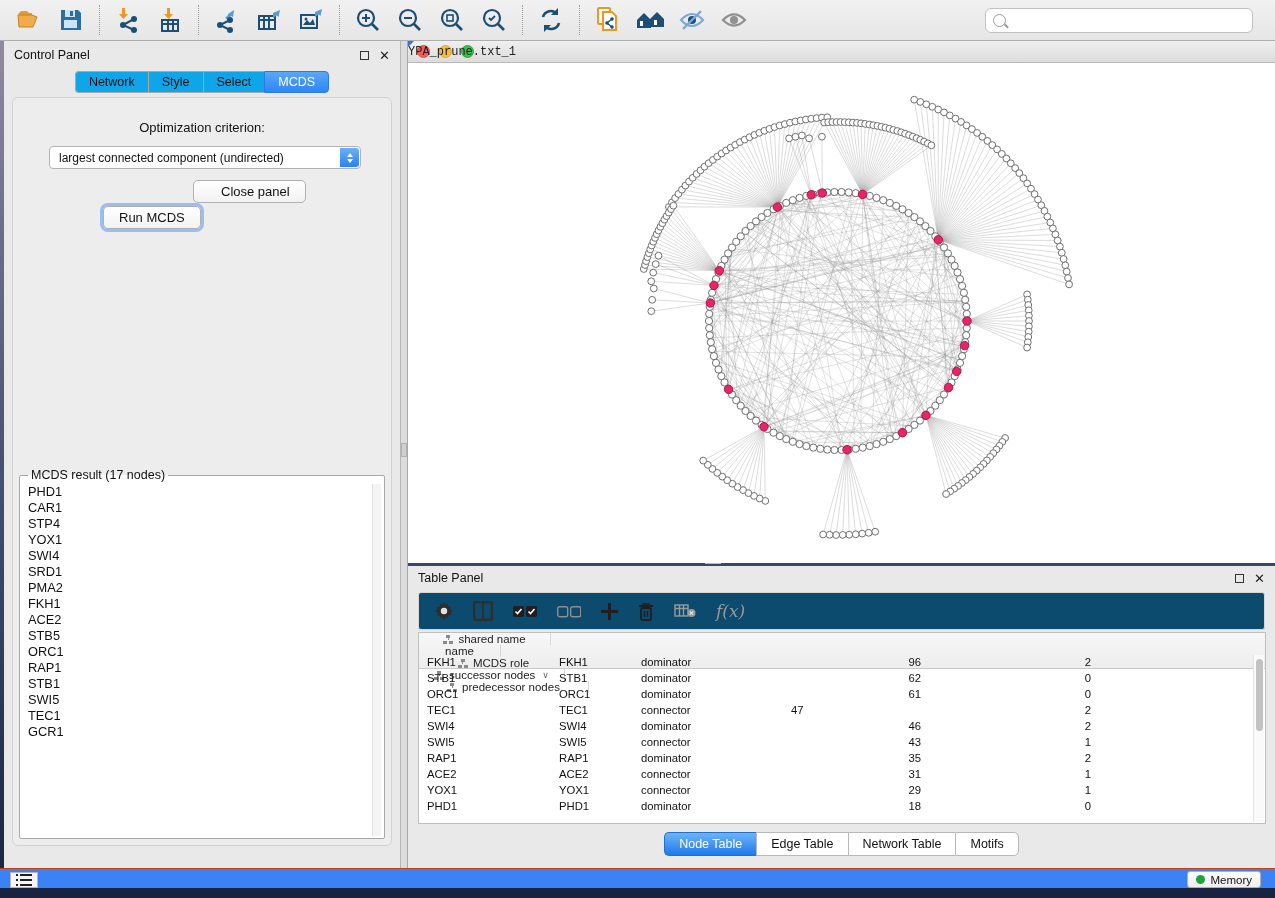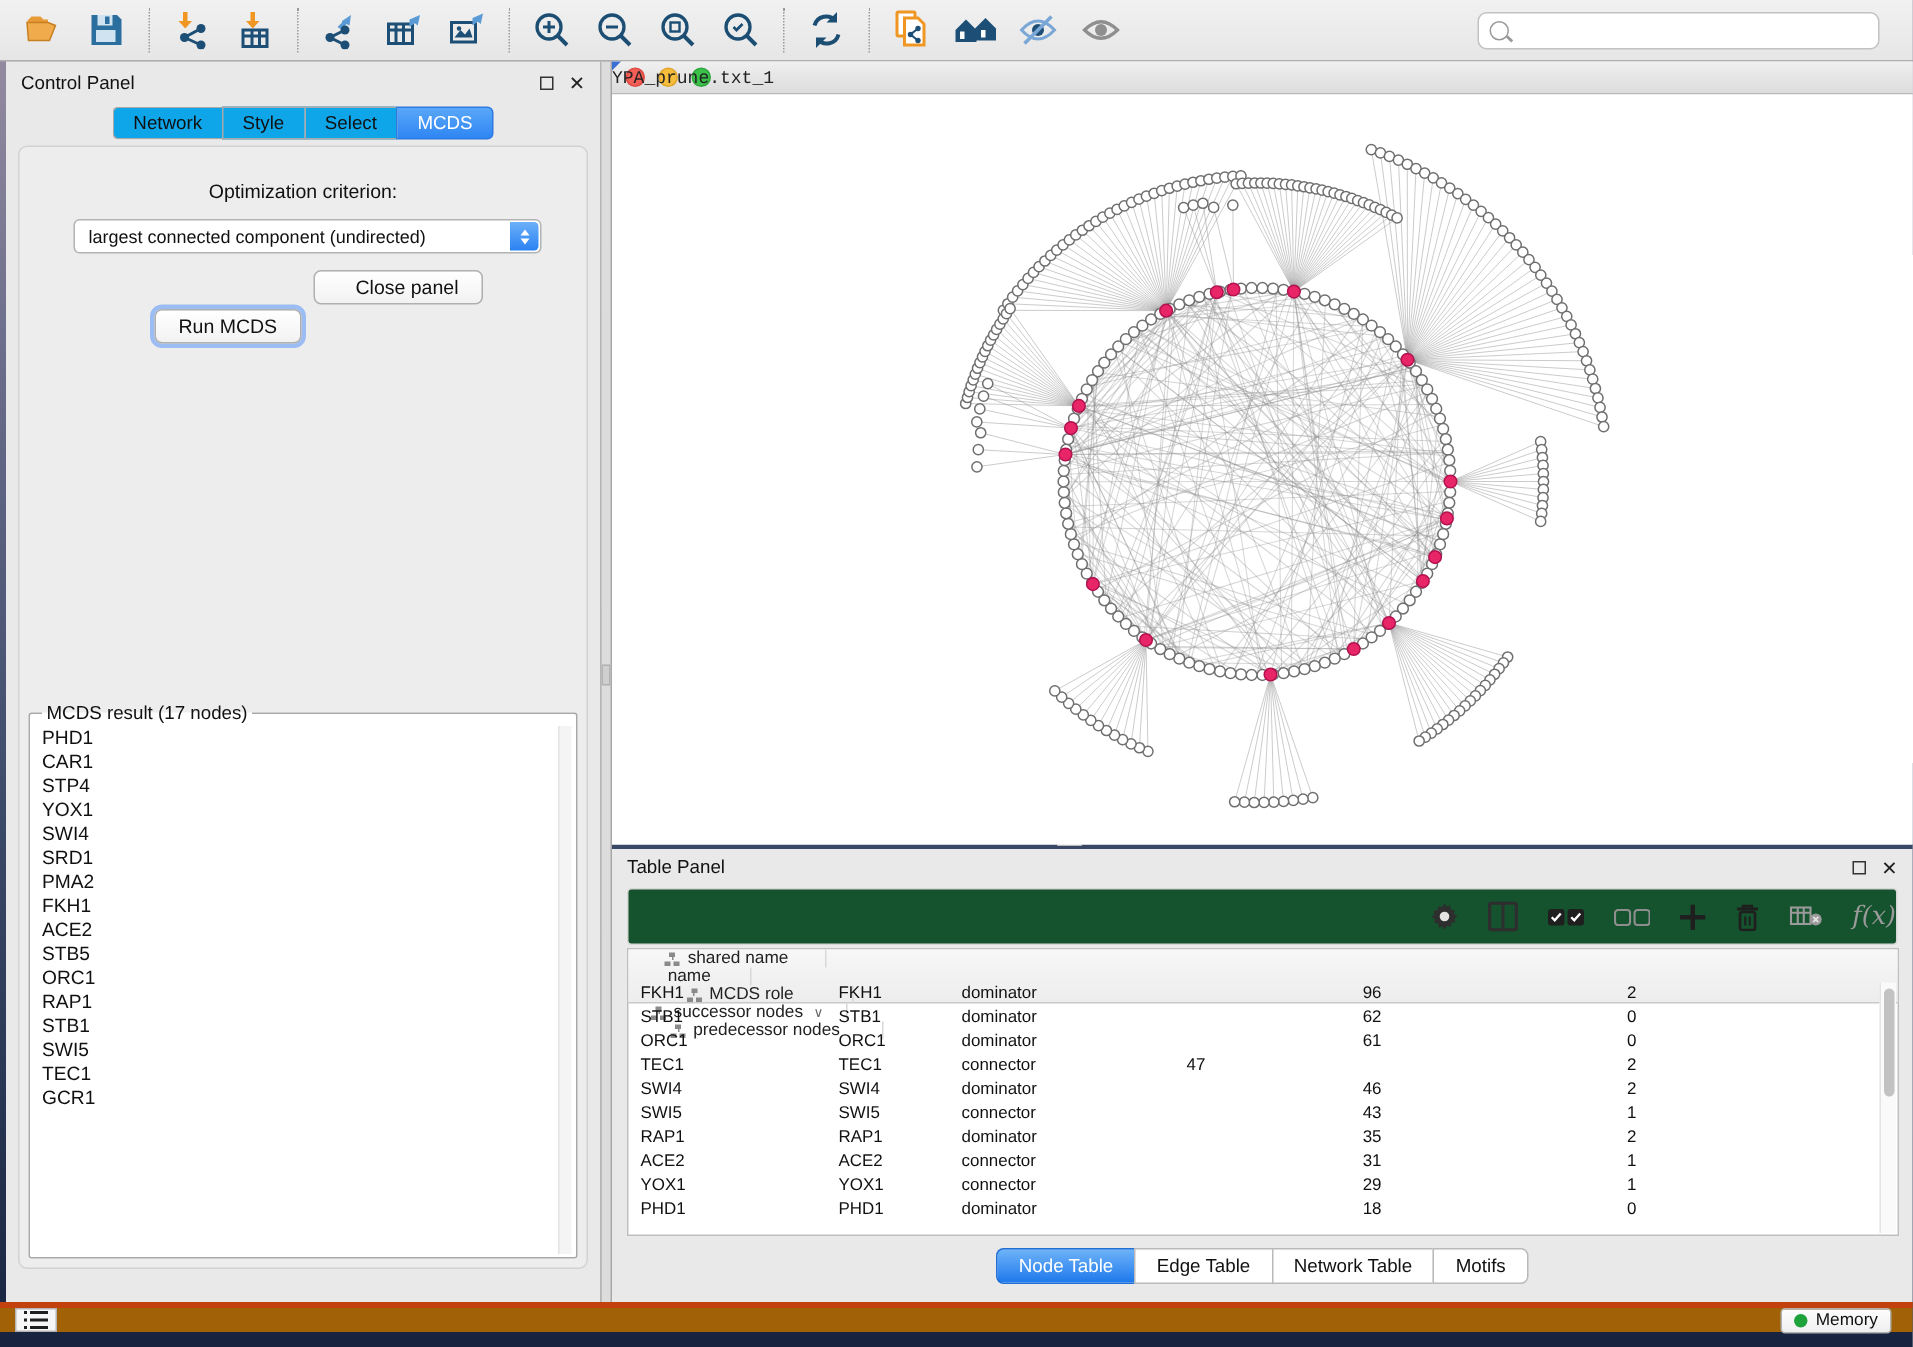--- a/index.html
+++ b/index.html
@@ -38,21 +38,21 @@
   #criterion { position:absolute; left:36px; top:48px; width:312px; height:23px; background:#fff;
     border:1px solid #b3b3b3; border-radius:4px; font-size:12px; display:flex; align-items:center; padding-left:9px; color:#111; }
   #criterion .stepper { position:absolute; right:1px; top:1px; bottom:1px; width:19px; border-radius:0 3px 3px 0;
     background:linear-gradient(#6cb0f9,#2a82f2); display:flex; flex-direction:column; align-items:center; justify-content:center; gap:2px; }
   .chev { width:0; height:0; border-left:3.5px solid transparent; border-right:3.5px solid transparent; }
   .chev.up { border-bottom:4px solid #fff; }
   .chev.dn { border-top:4px solid #fff; }
   .cp-btn { position:absolute; top:82px; height:23px; background:linear-gradient(#ffffff,#f2f2f2);
     border:1px solid #b0b0b0; border-radius:5px; font-size:13px; padding:0 15px; color:#111; }
   #run-btn { left:90px; box-shadow:0 0 0 3px rgba(90,150,250,.55);margin-top:26px; }
-  #closepanel-btn { left:196px;padding-left:27px; }
+  #closepanel-btn { left:180px;padding-left:27px; }
   #mcds-result { position:absolute; left:6px; right:6px; top:370px; bottom:6px;
     border:1px solid #a8a8a8; border-radius:2px; background:#fff; }
   #mcds-result legend { font-size:12.5px; color:#111; margin-left:8px; padding:0 3px; background:transparent; }
   #mcds-list { position:absolute; left:1px; right:14px; top:2px; bottom:2px; overflow:hidden;
     font-size:12.8px; color:#111; padding-left:7px; }
   #mcds-list .li { line-height:16px; }
   .v-track { position:absolute; right:3px; top:2px; bottom:2px; width:9px; background:#f4f4f4; border-left:1px solid #e2e2e2; }
 
   
   #v-split { left:401px; top:41px; width:7px; height:827px; background:#dcdcdc; border-right:1px solid #a8a8a8; }
@@ -65,22 +65,22 @@
     display:flex; align-items:center; position:relative; }
   .light { width:13px; height:13px; border-radius:50%; margin-left:9px; }
   #net-title { position:absolute; left:0; right:0; text-align:left; font-size:12px; color:#222;font-family:Liberation Mono, monospace; }
   #net-corner { position:absolute; left:0; top:0; width:0; height:0; border-top:6px solid #3b6fd4; border-right:6px solid transparent; }
   #net-canvas { position:absolute; left:0; top:22px; right:0; bottom:0; background:#fff; overflow:hidden; }
 
   
   #table-panel { left:408px; top:566px; width:867px; height:302px; background:#e9e9e9; }
   #tp-header { height:24px; display:flex; align-items:center; padding:0 10px; }
   #tp-title { font-size:12.5px; color:#111; }
-  #tp-toolbar { margin:2px 10px 0 10px; height:38px; background:#14532d; border:1px solid #d7d7d5; border-radius:3px;
-    display:flex; align-items:center; gap:20px; padding-left:16px;justify-content:flex-end; }
+  #tp-toolbar { margin:2px 10px 0 10px; height:38px; background:#0c4a6e; border:1px solid #d7d7d5; border-radius:3px;
+    display:flex; align-items:center; gap:20px; padding-left:16px; }
   .tpi { display:flex; align-items:center; justify-content:center; color:#2e2e2e; }
   .tpi.disabled { color:#9a9a9a; }
   #fx-icon { font-family:"DejaVu Serif","Liberation Serif",serif; font-style:italic; font-size:17px; color:#9a9a9a; }
   #tp-table { position:absolute; left:10px; right:9px; top:66px; bottom:44px; background:#fff; border:1px solid #bfbfbf; }
   #tp-cols { display:flex; height:36px; background:linear-gradient(#f7f7f7,#ededed); border-bottom:1px solid #c9c9c9;flex-direction:column; }
   .col-h { display:flex; align-items:center; justify-content:center; gap:5px; font-size:11.5px; color:#222;
     border-right:1px solid #d8d8d8; position:relative; }
   .tree-ic { display:inline-block; width:10px; height:9px; position:relative; }
   .tree-ic i { position:absolute; background:#8a8a8a; }
   .tree-ic .t { left:3px; top:0; width:4px; height:3px; }
@@ -93,22 +93,22 @@
   .tcell { padding:0 8px; white-space:nowrap; overflow:hidden; }
   .tscroll { position:absolute; right:1px; top:22px; width:11px; bottom:1px; background:#fafafa; border-left:1px solid #e4e4e4; }
   .tscroll .thumb { position:absolute; top:4px; left:1.5px; width:7px; height:72px; background:#c2c2c2; border-radius:4px; }
   #tp-tabs { position:absolute; left:0; right:0; bottom:12px; display:flex; justify-content:center; }
   .tp-tab { font-size:12.5px; padding:4px 14px; background:#fff; border:1px solid #b9b9b9; border-right:none; color:#111; }
   .tp-tab:first-child { border-radius:5px 0 0 5px; }
   .tp-tab:last-child { border-radius:0 5px 5px 0; border-right:1px solid #b9b9b9; }
   .tp-tab.active { background:linear-gradient(#6db3f8,#1f79ec); color:#fff; border-color:#1f6fd8; }
 
   
-  #status-bar { left:0; top:868px; width:1275px; height:20px; background:#a16207; border-top:4px solid #c2410c;
-    display:flex; align-items:center; }
+  #status-bar { left:0; top:868px; width:1275px; height:20px; background:#3b82f6; border-top:1px solid #c2410c;
+    display:flex; align-items:flex-end; }
   #taskbar-btn { margin-left:10px; width:28px; height:16px; background:#f6f6f6; border:1px solid #b5b5b5;
     display:flex; align-items:center; justify-content:center; }
   #memory-btn { margin-left:auto; margin-right:14px; height:17px; background:linear-gradient(#fdfdfd,#efefef);
     border:1px solid #b0b0b0; border-radius:3px; display:flex; align-items:center; gap:5px; padding:0 8px; font-size:11.5px; color:#111; }
   #memory-dot { width:9px; height:9px; border-radius:50%; }
 </style>
 </head>
 <body>
 
 <div id="toolbar" class="abs">

